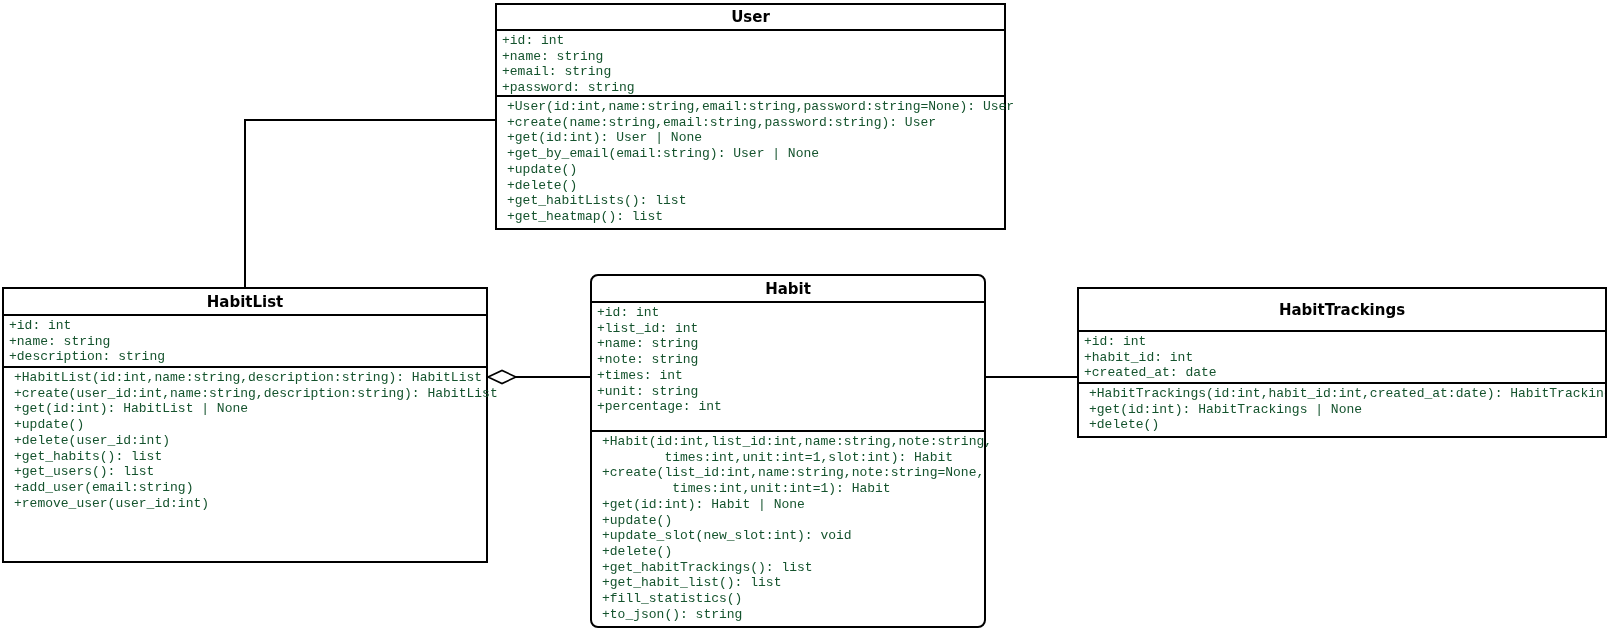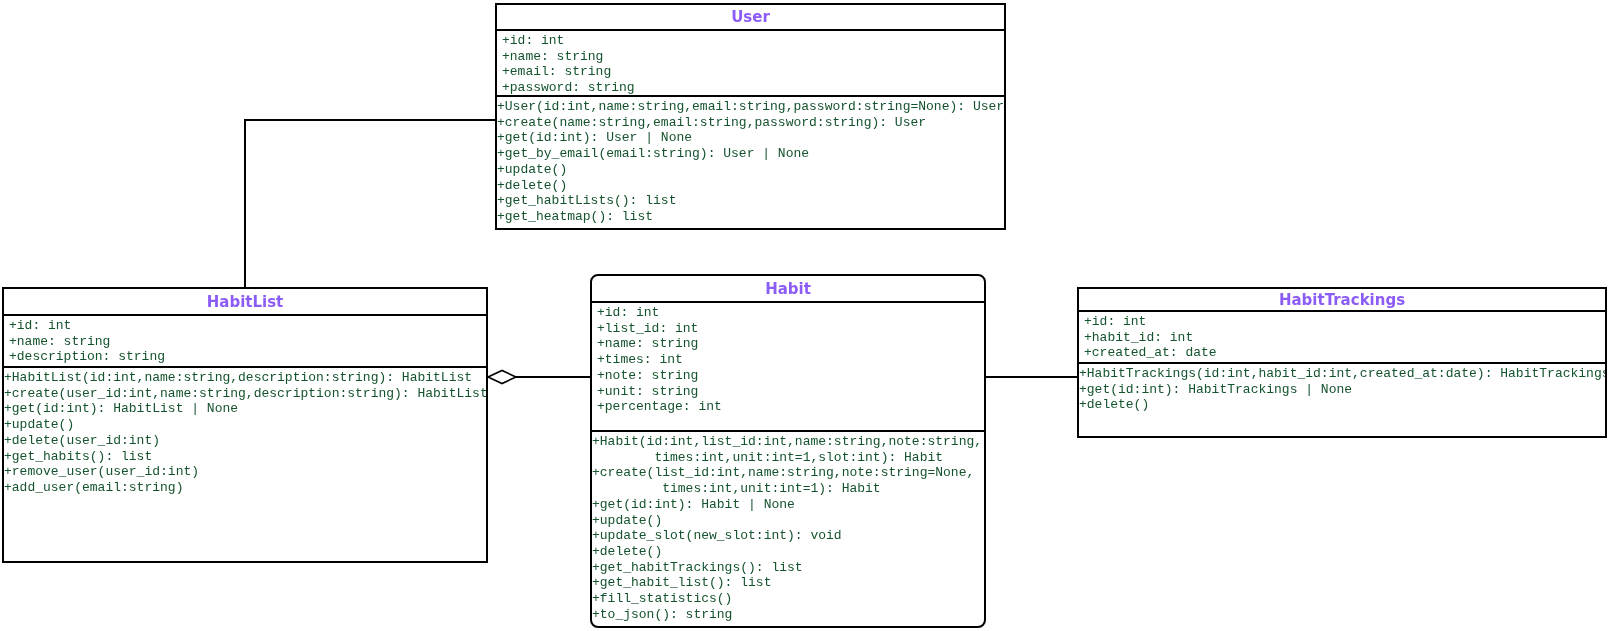--- a/index.html
+++ b/index.html
@@ -16,33 +16,33 @@
     border: 2px solid #000000;
     box-sizing: border-box;
   }
   .uml-title {
     box-sizing: border-box;
     border-bottom: 2px solid #000000;
     font-family: "DejaVu Sans", sans-serif;
     font-weight: bold;
     font-size: 15px;
     text-align: right;
-    color: #8b5cf6;
+    color: #000000;
     display: flex;
     align-items: center;
     justify-content: center;
   }
   .uml-attrs {
     box-sizing: border-box;
     border-bottom: 2px solid #000000;
     padding: 2px 0 0 5px;
   }
   .uml-methods {
     box-sizing: border-box;
-    padding: 2px 0 0 0;
+    padding: 2px 0 0 10px;
   }
   .uml-line {
     font-family: "Liberation Mono", monospace;
     font-size: 13px;
     line-height: 15.7px;
     color: #14532d;
     white-space: pre;
   }
   
   .c-user           { left: 495px;  top: 3px;   width: 511px; height: 227px; }
@@ -51,21 +51,21 @@
 
   .c-habitlist           { left: 2px; top: 287px; width: 486px; height: 276px; }
   .c-habitlist .uml-title{ height: 27px; }
   .c-habitlist .uml-attrs{ height: 52px; }
 
   .c-habit           { left: 590px; top: 274px; width: 396px; height: 354px; border-radius: 8px; }
   .c-habit .uml-title{ height: 27px; }
   .c-habit .uml-attrs{ height: 129px; }
 
   .c-habittrackings           { left: 1077px; top: 287px; width: 530px; height: 151px; overflow: hidden; }
-  .c-habittrackings .uml-title{ height: 23px; }
+  .c-habittrackings .uml-title{ height: 43px; }
   .c-habittrackings .uml-attrs{ height: 52px; }
 
   
   .conn {
     position: absolute;
     background: #000000;
   }
   .conn-user-habitlist-h { left: 245px; top: 119px; width: 250px; height: 2px; }
   .conn-user-habitlist-v { left: 244px; top: 119px; width: 2px;   height: 168px; }
   .conn-habitlist-habit  { left: 514px; top: 376px; width: 77px;  height: 2px; }
@@ -110,34 +110,35 @@
       <div class="uml-line">+description: string</div>
     </div>
   <div class="uml-methods">
 
   <div class="uml-line">+HabitList(id:int,name:string,description:string): HabitList</div>
       <div class="uml-line">+create(user_id:int,name:string,description:string): HabitList</div>
       <div class="uml-line">+get(id:int): HabitList | None</div>
       <div class="uml-line">+update()</div>
       <div class="uml-line">+delete(user_id:int)</div>
       <div class="uml-line">+get_habits(): list</div>
+      <div class="uml-line">+get_users(): list</div>
+      <div class="uml-line">+add_user(email:string)</div>
       <div class="uml-line">+remove_user(user_id:int)</div>
-      <div class="uml-line">+add_user(email:string)</div>
     </div>
 </div>
 
 <div class="uml-class c-habit">
   <div class="uml-title">Habit</div>
   <div class="uml-attrs">
 
   <div class="uml-line">+id: int</div>
       <div class="uml-line">+list_id: int</div>
       <div class="uml-line">+name: string</div>
+      <div class="uml-line">+note: string</div>
       <div class="uml-line">+times: int</div>
-      <div class="uml-line">+note: string</div>
       <div class="uml-line">+unit: string</div>
       <div class="uml-line">+percentage: int</div>
     </div>
   <div class="uml-methods">
 
   <div class="uml-line">+Habit(id:int,list_id:int,name:string,note:string,</div>
       <div class="uml-line">        times:int,unit:int=1,slot:int): Habit</div>
       <div class="uml-line">+create(list_id:int,name:string,note:string=None,</div>
       <div class="uml-line">         times:int,unit:int=1): Habit</div>
       <div class="uml-line">+get(id:int): Habit | None</div>

